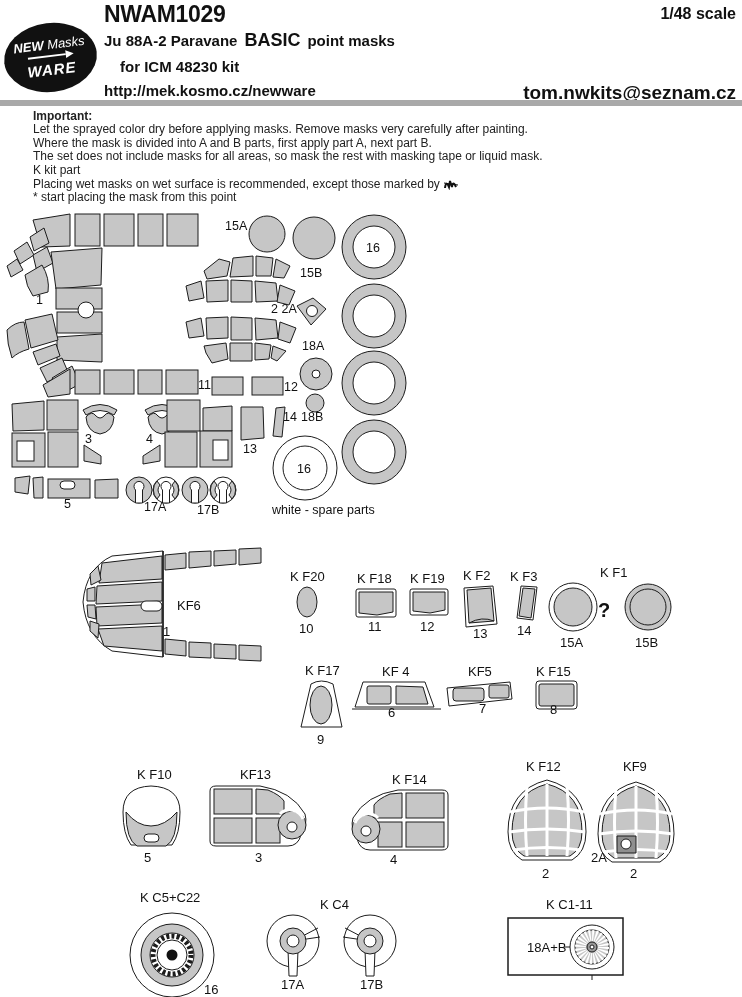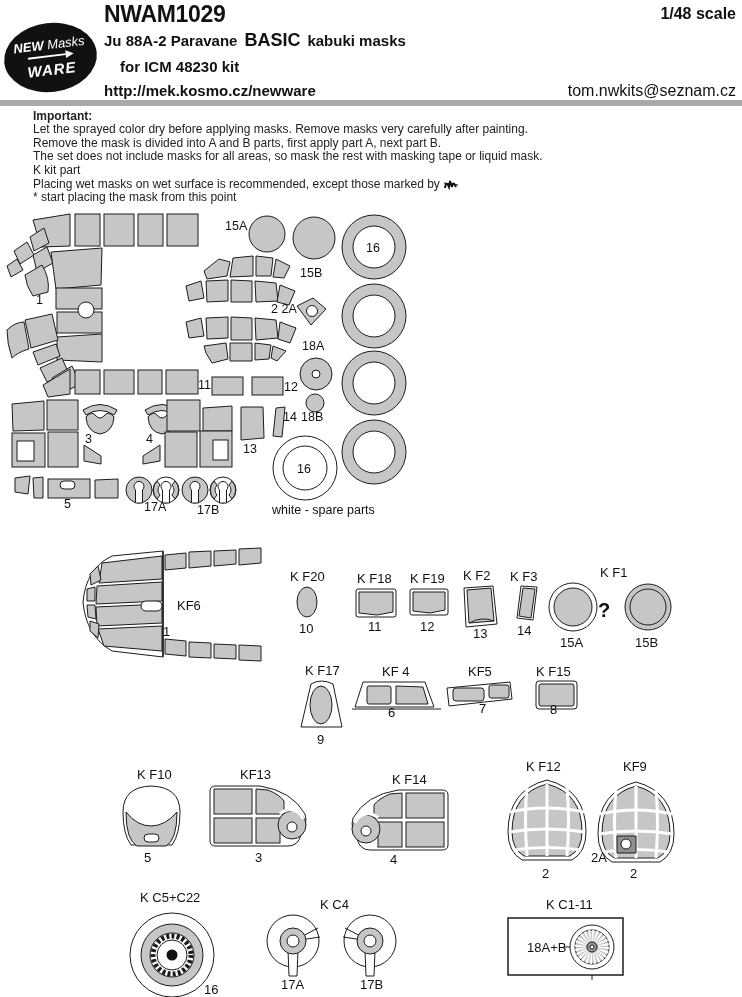--- a/index.html
+++ b/index.html
@@ -17,21 +17,21 @@
   .logo .arrow{margin:2px auto;width:46px;height:7px;position:relative;}
   .logo .arrow .bar{position:absolute;left:0;top:2px;width:38px;height:2px;background:#fff;}
   .logo .arrow .head{position:absolute;right:0;top:-1px;width:0;height:0;
         border-left:8px solid #fff;border-top:4px solid transparent;border-bottom:4px solid transparent;}
   .logo .l2{font-size:15px;font-style:italic;font-weight:bold;letter-spacing:1px;}
   .titleline{position:absolute;left:104px;top:30px;display:flex;align-items:baseline;gap:7px;font-weight:bold;}
   .t1,.t3{font-size:15px;}
   .t2{font-size:18px;}
   .subtitle{position:absolute;left:104px;top:58px;font-size:15px;font-weight:bold;margin-left:16px;}
   .url{position:absolute;left:104px;top:82px;font-size:15px;font-weight:bold;}
-  .email{position:absolute;right:6px;top:82px;font-size:16px;font-weight:normal;}
+  .email{position:absolute;right:6px;top:82px;font-size:19px;font-weight:bold;}
   .divider{position:absolute;left:0;top:100px;width:742px;height:6px;background:#a9a9a9;}
   
   .notes{position:absolute;left:33px;top:110px;width:680px;font-size:12px;line-height:13.4px;color:#222;}
   .notes .nh{font-weight:bold;}
   .wet{display:inline-block;vertical-align:-2px;margin-left:3px;}
   
   .diagram{position:absolute;left:0;top:207px;}
   .m{fill:#c6c6c6;stroke:#1c1c1c;stroke-width:1;}
   .w{fill:#ffffff;stroke:#1c1c1c;stroke-width:1;}
   .gl{fill:none;stroke:#fff;stroke-width:3;}
@@ -53,32 +53,32 @@
           <span class="bar"></span>
           <span class="head"></span>
         </div>
       <div class="l2">WARE</div>
     </div>
     <div class="code">NWAM1029</div>
     <div class="scale">1/48 scale</div>
     <div class="titleline">
       <span class="t1">Ju 88A-2 Paravane</span>
       <span class="t2">BASIC</span>
-      <span class="t3">kabuki masks</span>
+      <span class="t3">point masks</span>
     </div>
     <div class="subtitle">for ICM 48230 kit</div>
     <div class="url">http://mek.kosmo.cz/newware</div>
     <div class="email">tom.nwkits@seznam.cz</div>
   </div>
   <div class="divider"></div>
 
   <div class="notes">
     <div class="nh">Important:</div>
     <div>Let the sprayed color dry before applying masks. Remove masks very carefully after painting.</div>
-    <div>Remove the mask is divided into A and B parts, first apply part A, next part B.</div>
+    <div>Where the mask is divided into A and B parts, first apply part A, next part B.</div>
     <div>The set does not include masks for all areas, so mask the rest with masking tape or liquid mask.</div>
     <div>K kit part</div>
     <div><span>Placing wet masks on wet surface is recommended, except those marked by</span><svg class="wet" width="16" height="13" viewBox="0 0 16 13">
           <path d="M2,11 Q3,3 6,10 L7,4 L9,10 Q10,3 13,10" fill="none" stroke="#111" stroke-width="2"></path>
           <path d="M1,6 L15,8" stroke="#111" stroke-width="1"></path>
         </svg></div>
     <div>* start placing the mask from this point</div>
   </div>
 
   <svg class="diagram" width="742" height="790" viewBox="0 207 742 790">

